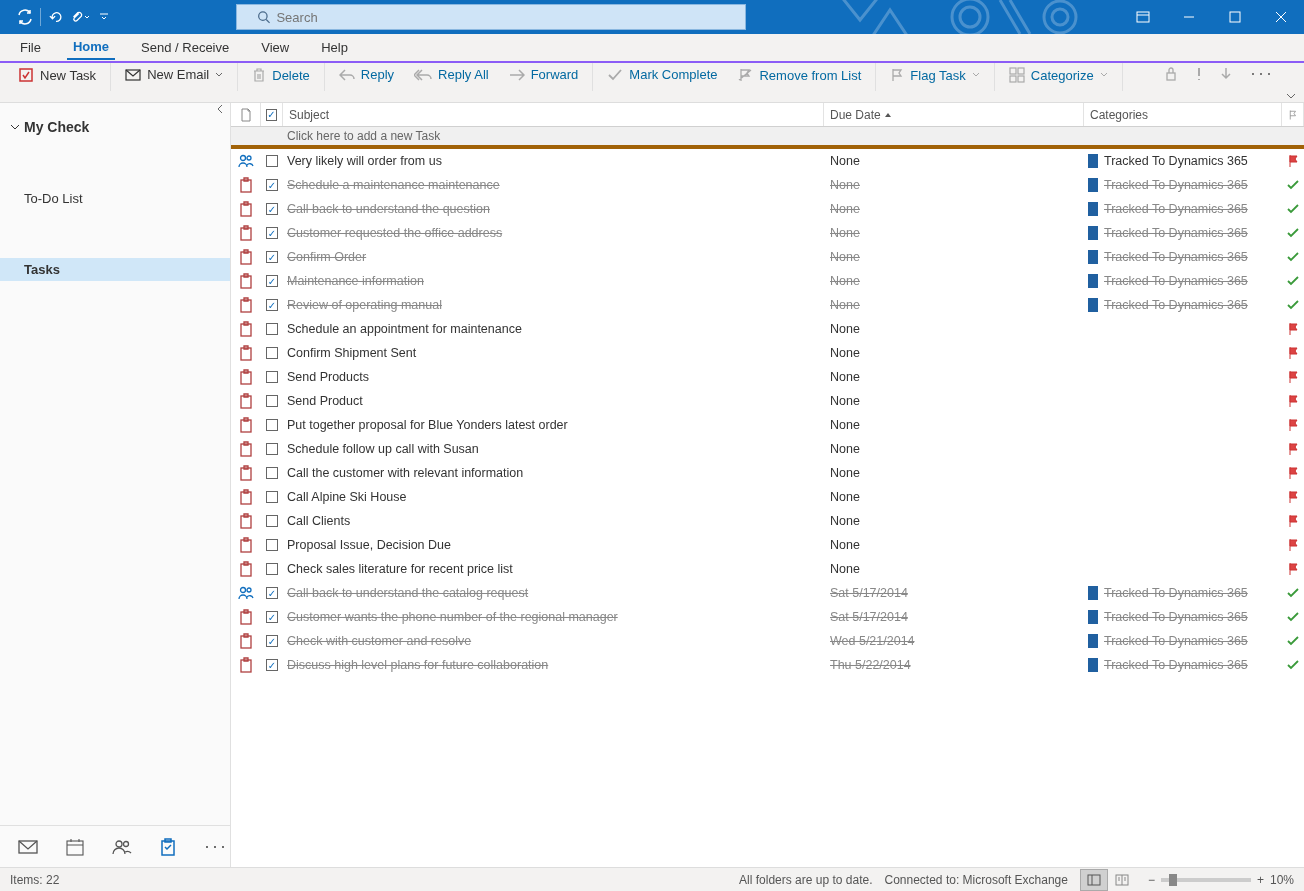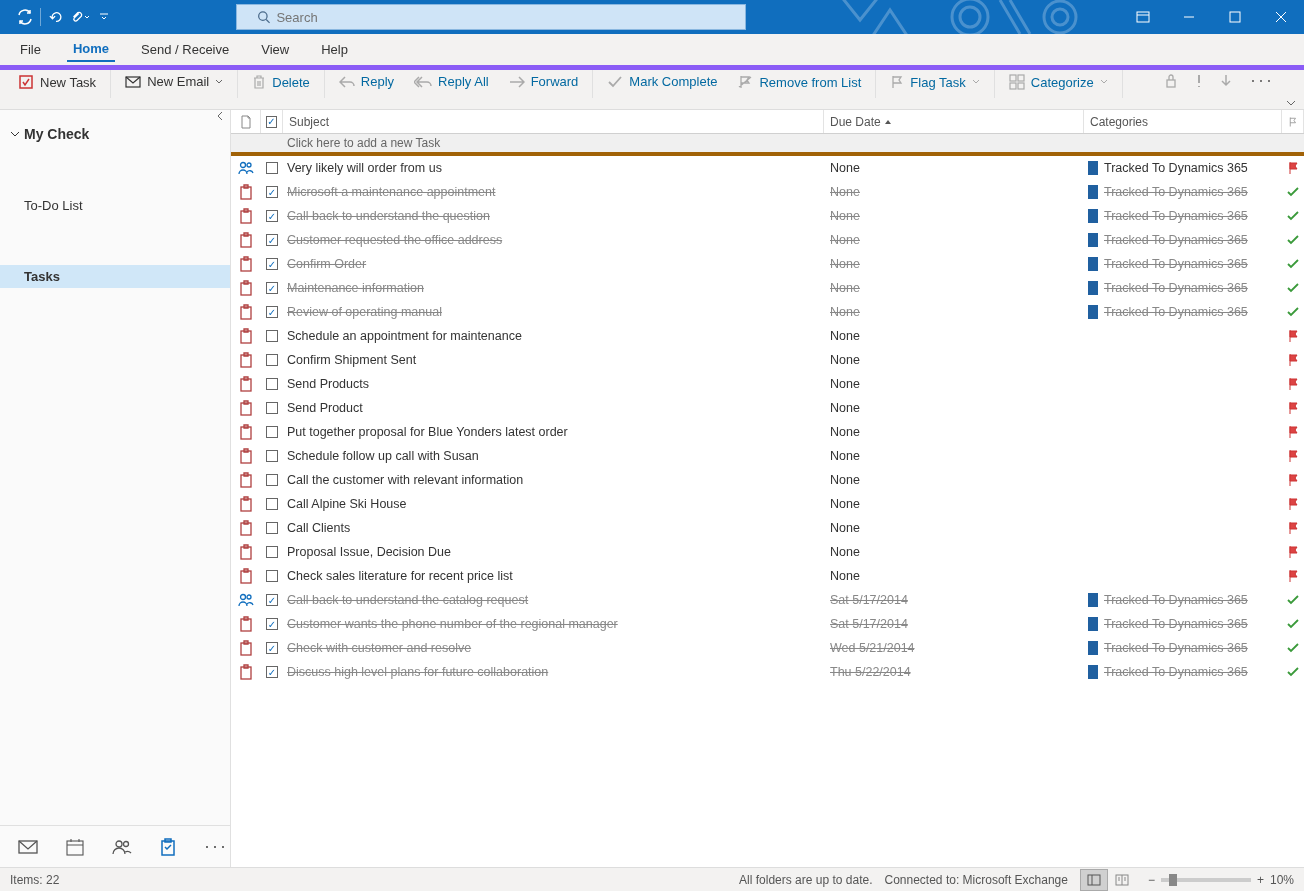--- a/index.html
+++ b/index.html
@@ -10,21 +10,21 @@
 .titlebar-left { display: flex; align-items: center; gap: 2px; padding-left: 14px; }
 .tb-icon { color: #fff; display: flex; align-items: center; justify-content: center; width: 22px; height: 24px; }
 .tb-sep { width: 1px; height: 18px; background: rgba(255,255,255,0.4); margin: 0 2px; }
 .searchbox { position: absolute; left: 236px; width: 510px; height: 26px; background: #cfe4f7; border: 1px solid #8ab7e0; display: flex; align-items: center; padding: 0 20px; top: 4px; }
 .searchbox input { border: none; background: transparent; outline: none; font-size: 13px; color: #555; width: 100%; margin-left: 6px; }
 .titlebar-right { position: absolute; right: 0; display: flex; align-items: center; height: 100%; }
 .win-btn { width: 46px; height: 34px; display: flex; align-items: center; justify-content: center; color: #fff; }
 .titlebar-deco { position: absolute; top: 0; left: 820px; right: 180px; height: 34px; overflow: hidden; opacity: 0.35; }
 
 
-.menubar { height: 36px; display: flex; align-items: center; background: #f3f2f1; border-bottom: 5px solid #8b5cf6; padding-left: 14px; gap: 20px; }
+.menubar { height: 29px; display: flex; align-items: center; background: #f3f2f1; border-bottom: 2px solid #8b5cf6; padding-left: 14px; gap: 20px; }
 .menu-item { font-size: 13px; color: #333; padding: 4px 6px; }
 .menu-item.active { color: #106ebe; border-bottom: 2px solid #106ebe; font-weight: 600; }
 
 
 .ribbon { height: 40px; background: #f3f2f1; border-bottom: 1px solid #ddd; display: flex; align-items: flex-start; padding: 0 8px; gap: 0; position: relative; }
 .ribbon-btn { display: flex; align-items: center; gap: 6px; padding: 4px 10px; font-size: 13px; color: #333; }
 .ribbon-btn.disabled { color: #0369a1; }
 .ribbon-sep { width: 1px; height: 28px; background: #e0e0e0; margin: 0 4px; }
 .ribbon-more { position: absolute; right: 30px; display: flex; gap: 18px; align-items: center; }
 .ribbon-chev { position: absolute; right: 8px; bottom: 2px; }
@@ -364,21 +364,21 @@
         <div class="task-row done">
           <div class="col-icon">
             <svg width="14" height="16" viewBox="0 0 14 16" fill="none" stroke="#b04040" stroke-width="1.3">
               <rect x="2" y="3" width="10" height="12"></rect>
               <path d="M5 1 L9 1 L9 4 L5 4 Z"></path>
             </svg>
           </div>
           <div class="col-check">
             <div class="checkbox">✓</div>
           </div>
-          <div class="col-subj subj">Microsoft a maintenance appointment</div>
+          <div class="col-subj subj">Schedule a maintenance maintenance</div>
           <div class="col-due due">None</div>
           <div class="col-cat">
             <div class="cat-square"></div>
             <span class="cat-label">Tracked To Dynamics 365</span>
           </div>
           <div class="col-flag">
             <svg width="14" height="12" viewBox="0 0 14 12" fill="none" stroke="#3a9a3a" stroke-width="1.8">
               <path d="M2 6 L5 9 L12 2"></path>
             </svg>
           </div>

